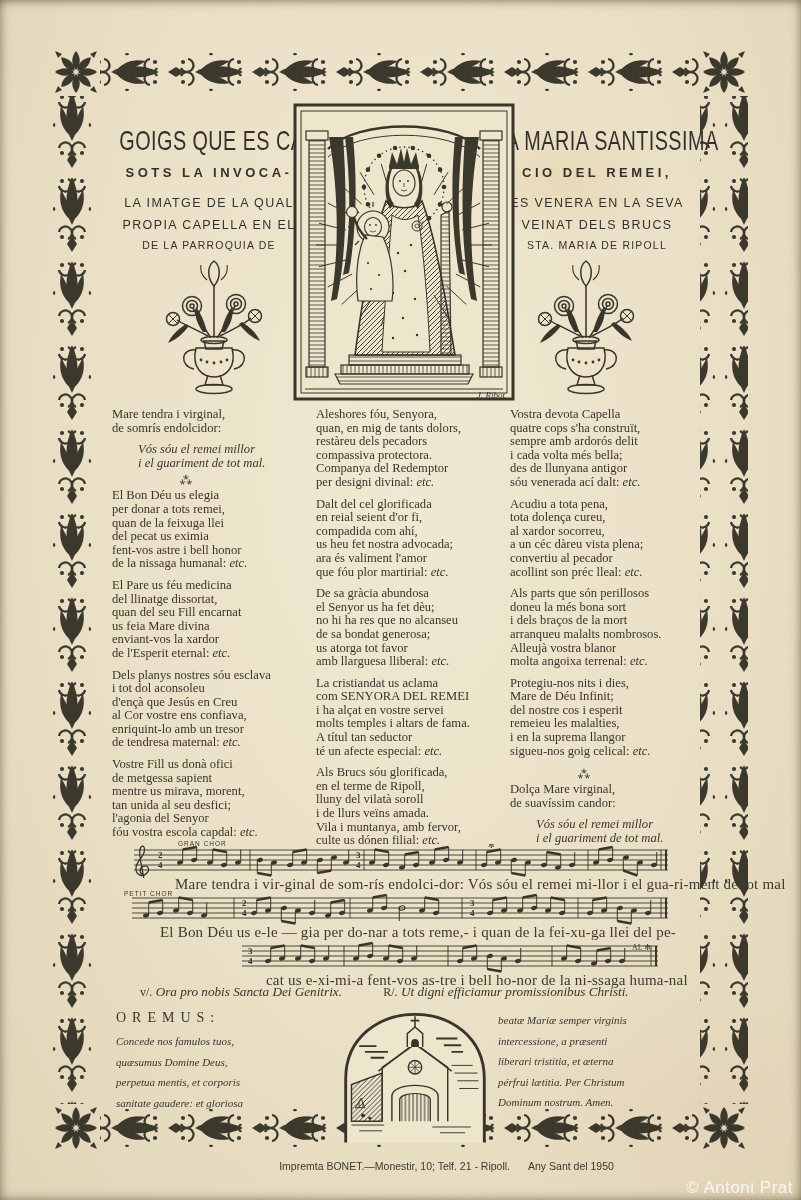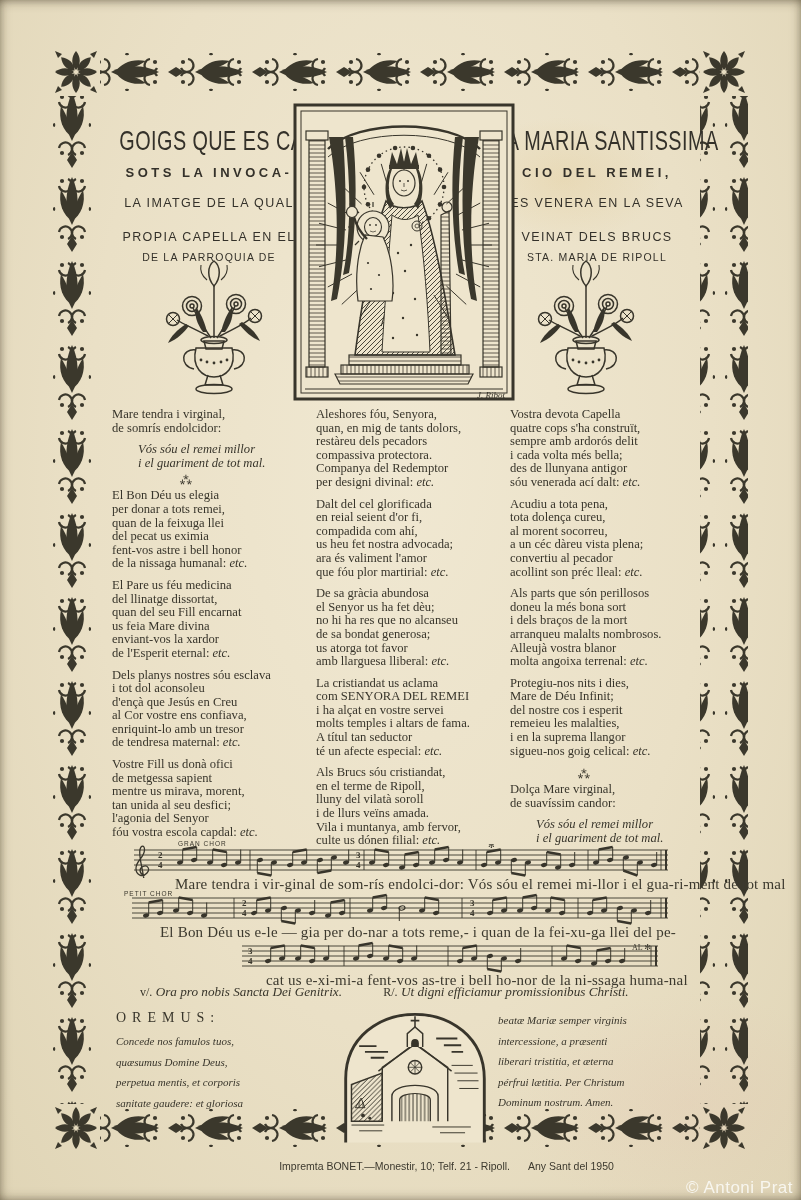--- a/index.html
+++ b/index.html
@@ -16,21 +16,21 @@
                inset 6px 0 12px -6px rgba(40,30,10,.35), inset -6px 0 12px -6px rgba(40,30,10,.35);}
   svg{display:block}
   .abs{position:absolute;}
 
   
   .hdr{position:absolute;top:128px;width:206px;text-align:center;z-index:2;color:#34312a;}
   .hdr-l{left:106px;} .hdr-r{left:494px;}
   .hdr .l1{font-family:"Liberation Sans",sans-serif;font-size:22px;letter-spacing:.5px;
            display:inline-block;transform:scale(.9,1.25);transform-origin:center;white-space:nowrap;font-weight:400;}
   .hdr .l2{font-family:"Liberation Sans",sans-serif;font-size:13px;font-weight:700;letter-spacing:3.5px;margin-top:11px;white-space:nowrap;}
-  .hdr .l3,.hdr .l4{font-family:"Liberation Sans",sans-serif;font-size:12.5px;letter-spacing:1.4px;margin-top:20px;white-space:nowrap;}
+  .hdr .l3,.hdr .l4{font-family:"Liberation Sans",sans-serif;font-size:12.5px;letter-spacing:1.4px;margin-top:8px;white-space:nowrap;}
   .hdr .l3{margin-top:16px;}
   .hdr .l5{font-family:"Liberation Sans",sans-serif;font-size:10.5px;letter-spacing:1.2px;margin-top:7px;white-space:nowrap;}
 
   
   .col{position:absolute;top:408px;width:202px;font-size:12.6px;line-height:13.6px;white-space:nowrap;z-index:2;}
   .col1{left:112px;} .col2{left:316px;} .col3{left:510px;}
   .verse{margin-bottom:8px;}
   .verse.refrain{margin-left:26px;font-style:italic;margin-top:1px;margin-bottom:2px;}
   .vline i{font-style:italic;}
   .asterism{text-align:center;width:150px;font-size:11px;letter-spacing:2px;height:17px;line-height:15px;}
@@ -379,41 +379,41 @@
       </div>
       <div class="verse">
         <div class="vline">La cristiandat us aclama</div>
         <div class="vline">com SENYORA DEL REMEI</div>
         <div class="vline">i ha alçat en vostre servei</div>
         <div class="vline">molts temples i altars de fama.</div>
         <div class="vline">A títul tan seductor</div>
         <div class="vline">té un afecte especial: <i>etc.</i></div>
       </div>
       <div class="verse">
-        <div class="vline">Als Brucs sóu cristiandat,</div>
+        <div class="vline">Als Brucs sóu glorificada,</div>
         <div class="vline">en el terme de Ripoll,</div>
         <div class="vline">lluny del vilatà soroll</div>
         <div class="vline">i de llurs veïns amada.</div>
         <div class="vline">Vila i muntanya, amb fervor,</div>
         <div class="vline">culte us dónen filial: <i>etc.</i></div>
       </div>
     </div>
   <div class="col col3">
       <div class="verse">
         <div class="vline">Vostra devota Capella</div>
         <div class="vline">quatre cops s'ha construït,</div>
         <div class="vline">sempre amb ardorós delit</div>
         <div class="vline">i cada volta més bella;</div>
         <div class="vline">des de llunyana antigor</div>
         <div class="vline">sóu venerada ací dalt: <i>etc.</i></div>
       </div>
       <div class="verse">
         <div class="vline">Acudiu a tota pena,</div>
         <div class="vline">tota dolença cureu,</div>
-        <div class="vline">al morent socorreu,</div>
+        <div class="vline">al xardor socorreu,</div>
         <div class="vline">a un céc dàreu vista plena;</div>
         <div class="vline">convertiu al pecador</div>
         <div class="vline">acollint son préc lleal: <i>etc.</i></div>
       </div>
       <div class="verse">
         <div class="vline">Als parts que són perillosos</div>
         <div class="vline">doneu la més bona sort</div>
         <div class="vline">i dels braços de la mort</div>
         <div class="vline">arranqueu malalts nombrosos.</div>
         <div class="vline">Alleujà vostra blanor</div>

